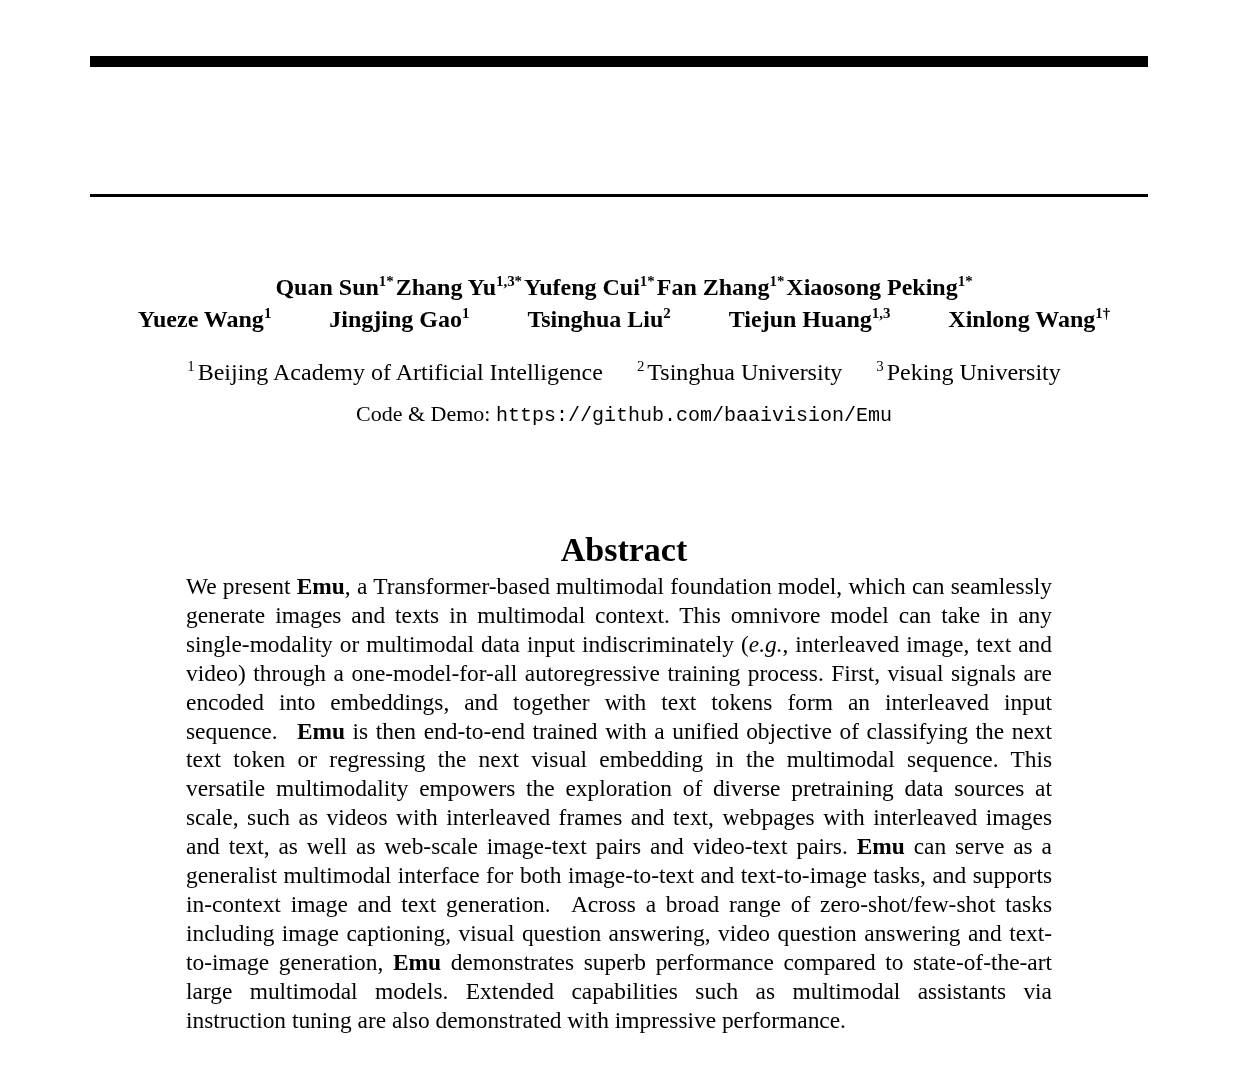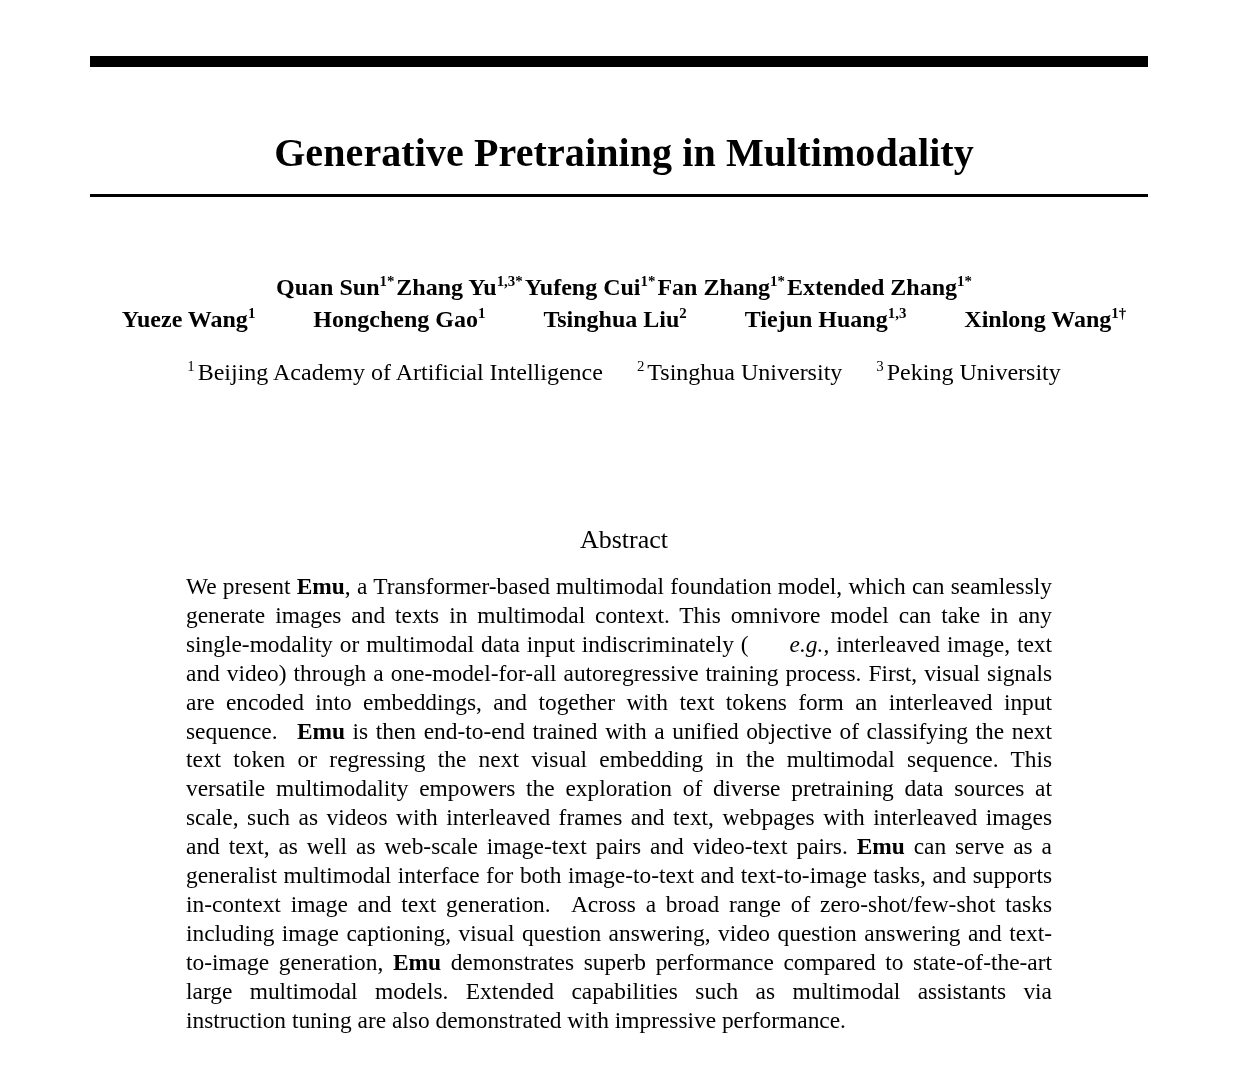--- a/index.html
+++ b/index.html
@@ -121,53 +121,55 @@
     font-size: 20px;
   }
 
   
   .abstract-heading {
     position: absolute;
     left: 0;
     top: 503px;
     width: 1248px;
     text-align: center;
-    font-size: 26px;
-    font-weight: normal;
+    font-size: 34px;
+    font-weight: bold;
   }
   .abstract-body {
     position: absolute;
     left: 186px;
     top: 572px;
     width: 866px;
     font-size: 23.4px;
     line-height: 28.9px;
     text-align: justify;
     text-justify: inter-word;
     hyphens: none;
   }
   .abstract-body b { font-weight: bold; }
-  .abstract-body i { font-style: italic; margin-left: 41px; }
+  .abstract-body i { font-style: italic; }
 </style>
 </head>
 <body>
 
 <div class="page">
 
   <div class="rule-thick"></div>
 
-  <h1 class="title">Generative Pretraining in Multimodality</h1>
 
   <div class="rule-thin"></div>
 
   <div class="authors">
-    <span class="aline authors-row1"><span class="author"><span>Quan Sun</span><sup>1*</sup></span><span class="author"><span>Zhang Yu</span><sup>1,3*</sup></span><span class="author"><span>Yufeng Cui</span><sup>1*</sup></span><span class="author"><span>Fan Zhang</span><sup>1*</sup></span><span class="author"><span>Extended Zhang</span><sup>1*</sup></span></span>
-    <span class="aline authors-row2"><span class="author"><span>Yueze Wang</span><sup>1</sup></span><span class="author"><span>Hongcheng Gao</span><sup>1</sup></span><span class="author"><span>Tsinghua Liu</span><sup>2</sup></span><span class="author"><span>Tiejun Huang</span><sup>1,3</sup></span><span class="author"><span>Xinlong Wang</span><sup>1†</sup></span></span>
+    <span class="aline authors-row1"><span class="author"><span>Quan Sun</span><sup>1*</sup></span><span class="author"><span>Zhang Yu</span><sup>1,3*</sup></span><span class="author"><span>Yufeng Cui</span><sup>1*</sup></span><span class="author"><span>Fan Zhang</span><sup>1*</sup></span><span class="author"><span>Xiaosong Peking</span><sup>1*</sup></span></span>
+    <span class="aline authors-row2"><span class="author"><span>Yueze Wang</span><sup>1</sup></span><span class="author"><span>Jingjing Gao</span><sup>1</sup></span><span class="author"><span>Tsinghua Liu</span><sup>2</sup></span><span class="author"><span>Tiejun Huang</span><sup>1,3</sup></span><span class="author"><span>Xinlong Wang</span><sup>1†</sup></span></span>
   </div>
 
   <div class="affiliations"><span class="affil"><sup>1</sup><span>Beijing Academy of Artificial Intelligence</span></span><span class="affil"><sup>2</sup><span>Tsinghua University</span></span><span class="affil"><sup>3</sup><span>Peking University</span></span></div>
 
+  <div class="codeline">
+    <span>Code &amp; Demo: </span><span class="mono">https://github.com/baaivision/Emu</span>
+  </div>
 
   <h2 class="abstract-heading">Abstract</h2>
 
   <div class="abstract-body"><span>We present </span><b>Emu</b><span>, a Transformer-based multimodal foundation model, which can seamlessly generate images and texts in multimodal context. This omnivore model can take in any single-modality or multimodal data input indiscriminately (</span><i>e.g.</i><span>, interleaved image, text and video) through a one-model-for-all autoregressive training process. First, visual signals are encoded into embeddings, and together with text tokens form an interleaved input sequence.  </span><b>Emu</b><span> is then end-to-end trained with a unified objective of classifying the next text token or regressing the next visual embedding in the multimodal sequence. This versatile multimodality empowers the exploration of diverse pretraining data sources at scale, such as videos with interleaved frames and text, webpages with interleaved images and text, as well as web-scale image-text pairs and video-text pairs. </span><b>Emu</b><span> can serve as a generalist multimodal interface for both image-to-text and text-to-image tasks, and supports in-context image and text generation.  Across a broad range of zero-shot/few-shot tasks including image captioning, visual question answering, video question answering and text-to-image generation, </span><b>Emu</b><span> demonstrates superb performance compared to state-of-the-art large multimodal models. Extended capabilities such as multimodal assistants via instruction tuning are also demonstrated with impressive performance.</span></div>
 
 </div>
 
 </body></html>

